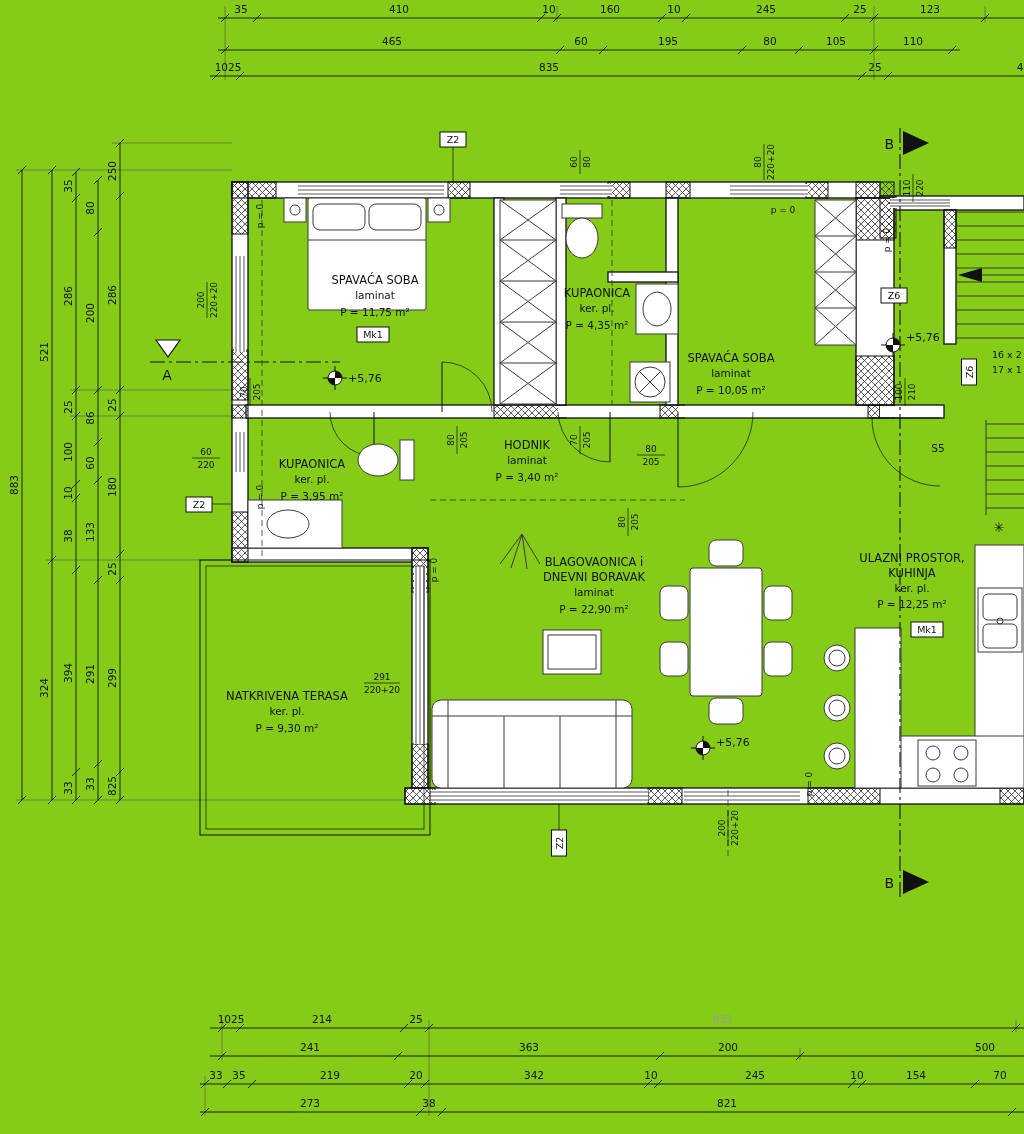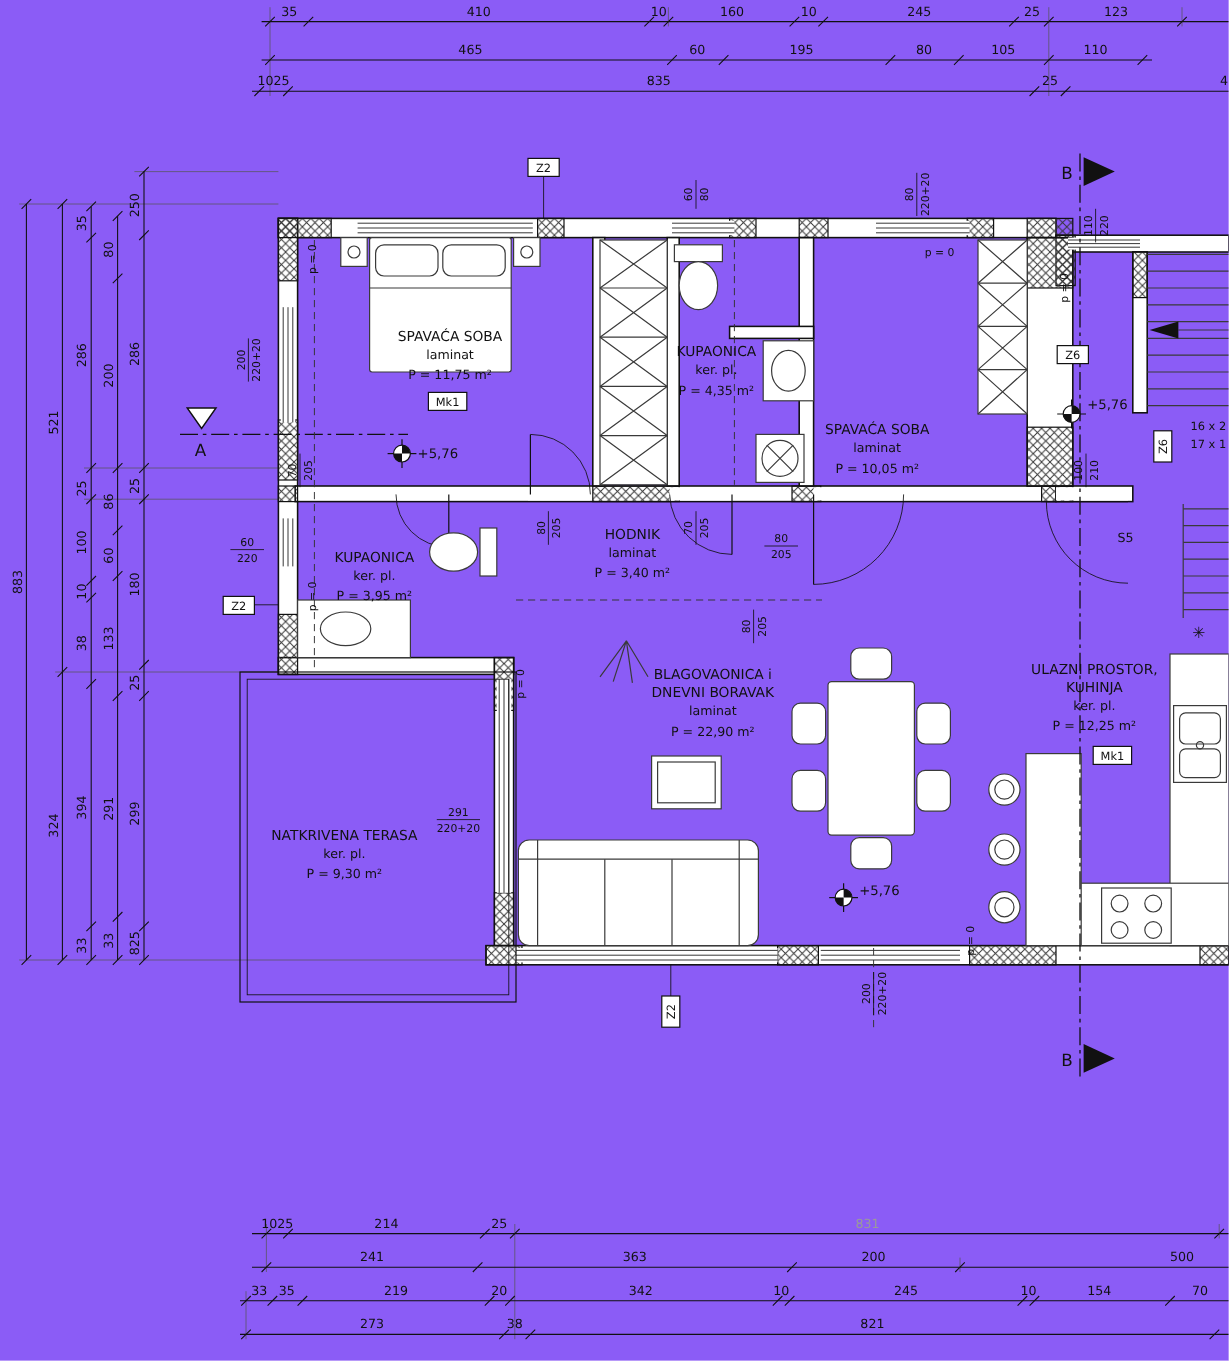--- a/index.html
+++ b/index.html
@@ -1,16 +1,16 @@
 <!DOCTYPE html>
 <html><head>
 <meta charset="utf-8">
 <style>
   html,body{margin:0;padding:0;background:#fff;}
-  #stage{position:relative;width:1024px;height:1134px;background:#8b5cf6;overflow:hidden;}
+  #stage{position:relative;width:1024px;height:1134px;background:#84cc16;overflow:hidden;}
   svg{position:absolute;left:0;top:0;}
   text{font-family:"DejaVu Sans","Liberation Sans",sans-serif;fill:#111;}
   .mid{text-anchor:middle;}
   .t10{font-size:10.5px;}
   .t9{font-size:9px;}
   .t95{font-size:9.5px;}
   .t11{font-size:11px;}
   .t115{font-size:11.5px;}
   .t13{font-size:13px;}
   .t14{font-size:14px;}

